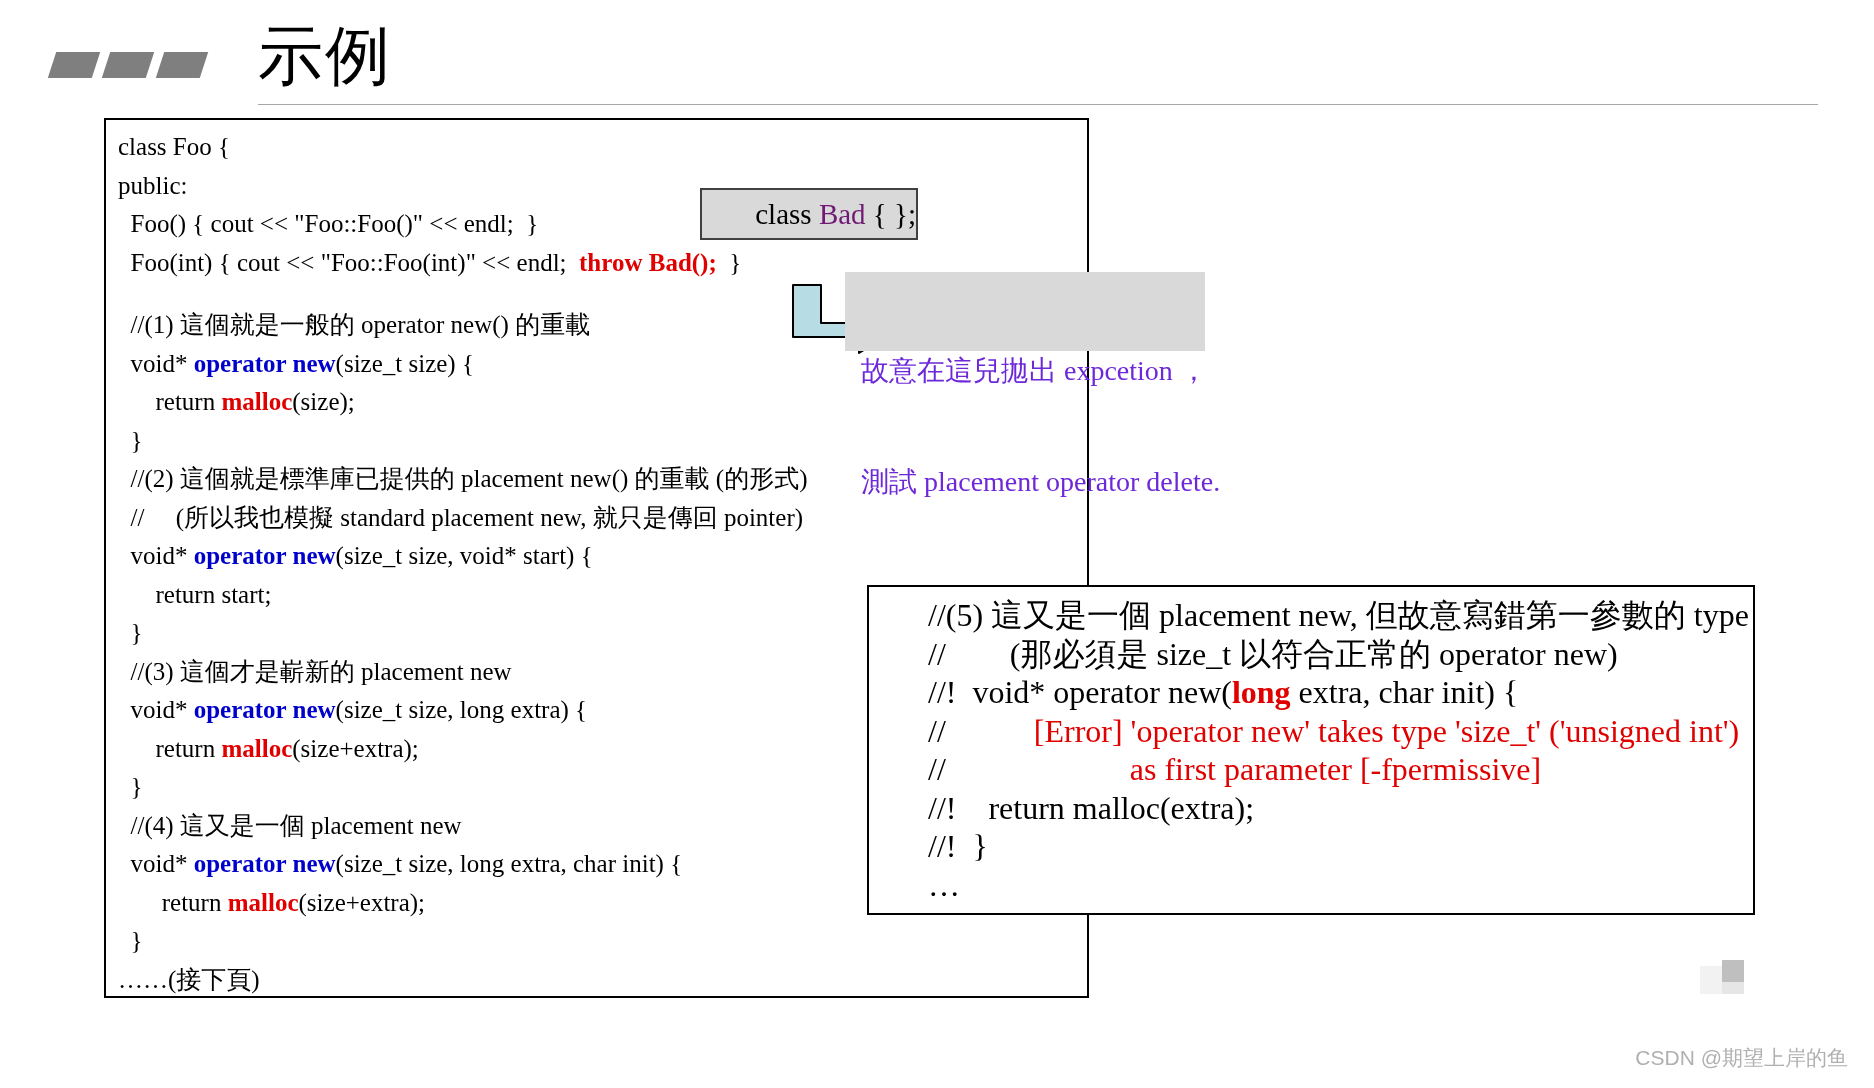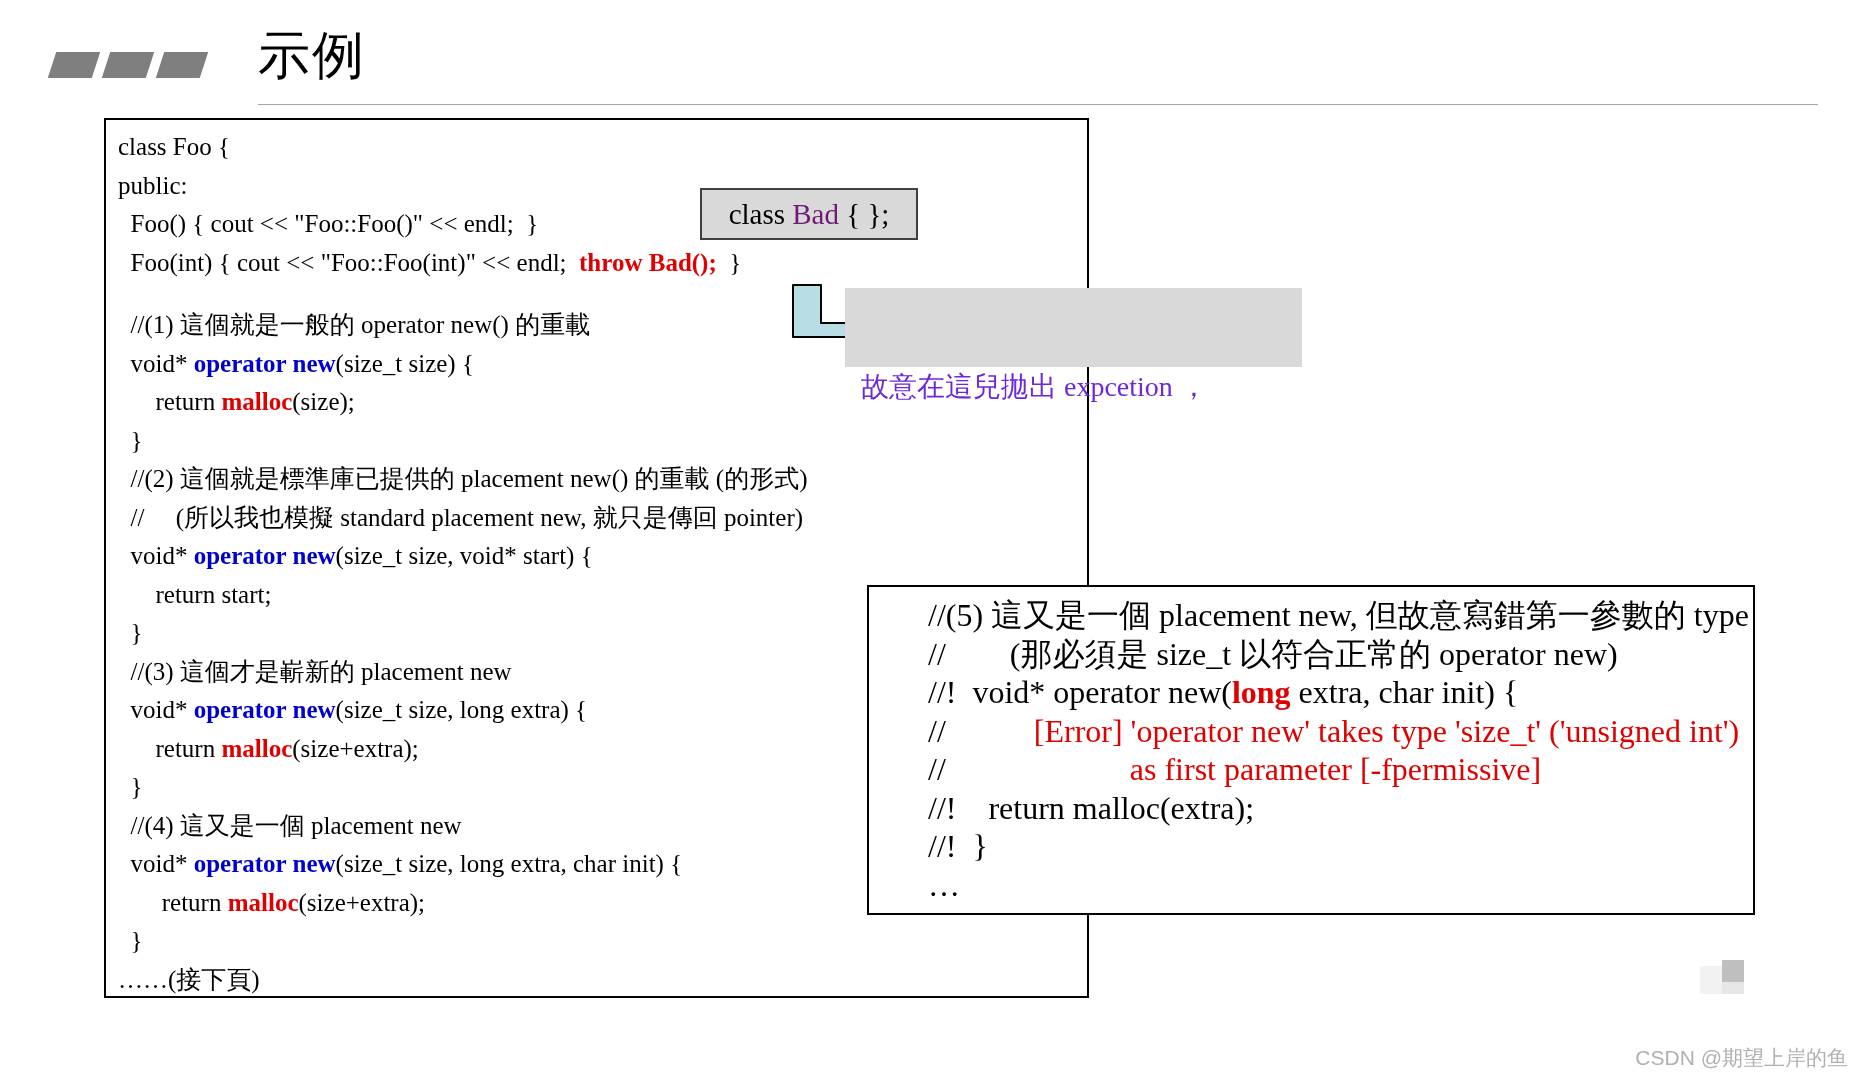--- a/index.html
+++ b/index.html
@@ -32,21 +32,21 @@
   .bullet-blocks .blk {
     width: 44px;
     height: 26px;
     background: #7f7f7f;
     transform: skewX(-18deg);
   }
   #page-title {
     position: absolute;
     left: 258px;
     top: 26px;
-    font-size: 52px;
+    font-size: 65px;
     line-height: 60px;
     color: #000000;
     letter-spacing: 2px;
     white-space: nowrap;
   }
   #title-rule {
     position: absolute;
     left: 258px;
     top: 104px;
     width: 1560px;
@@ -84,41 +84,41 @@
     position: absolute;
     left: 700px;
     top: 188px;
     width: 218px;
     height: 52px;
     background: #d9d9d9;
     border: 2px solid #404040;
     box-sizing: border-box;
     display: flex;
     align-items: center;
-    justify-content: center;
+    justify-content: flex-end;
     font-size: 29px;
     color: #000000;
     white-space: pre;
   }
 
   
   #curved-arrow {
     position: absolute;
     left: 785px;
     top: 283px;
     width: 118px;
     height: 72px;
   }
 
   
   #note-box {
     position: absolute;
     left: 845px;
-    top: 288px;
-    width: 457px;
+    top: 272px;
+    width: 360px;
     height: 79px;
     background: #d9d9d9;
     box-sizing: border-box;
     padding: 6px 14px 0 16px;
     font-size: 28px;
     line-height: 37px;
     color: #6d28d9;
     white-space: pre;
   }
 
@@ -187,20 +187,21 @@
 <div id="class-bad-box">
   <span>class </span><span class="red">Bad</span><span> { };</span>
 </div>
 
 <svg id="curved-arrow" viewBox="0 0 118 72" xmlns="http://www.w3.org/2000/svg">
   <path d="M8,2 L36,2 L36,40 L74,40 L74,24 L112,47 L74,70 L74,54 L8,54 Z" fill="#b7dce3" stroke="#000000" stroke-width="2" stroke-linejoin="round"></path>
 </svg>
 
 <div id="note-box">
   <div>故意在這兒拋出 expcetion ，</div>
+  <div>測試 placement operator delete.</div>
 </div>
 
 <div id="note5-box"></div>
 <div id="note5-lines"><div class="ln">//(5) 這又是一個 placement new, 但故意寫錯第一參數的 type</div><div class="ln">//        (那必須是 size_t 以符合正常的 operator new)</div><div class="ln"><span>//!  void* operator new(</span><span style="color: rgb(224, 0, 0); font-weight: bold;">long</span><span> extra, char init) {</span></div><div class="ln"><span>//</span><span style="color: rgb(224, 0, 0);">           [Error] 'operator new' takes type 'size_t' ('unsigned int')</span></div><div class="ln"><span>//</span><span style="color: rgb(224, 0, 0);">                       as first parameter [-fpermissive]</span></div><div class="ln">//!    return malloc(extra);</div><div class="ln">//!  }</div><div class="ln">…</div></div>
 
 <div id="corner-logo">
   <div class="p1"></div>
   <div class="p2"></div>
   <div class="p3"></div>
 </div>

